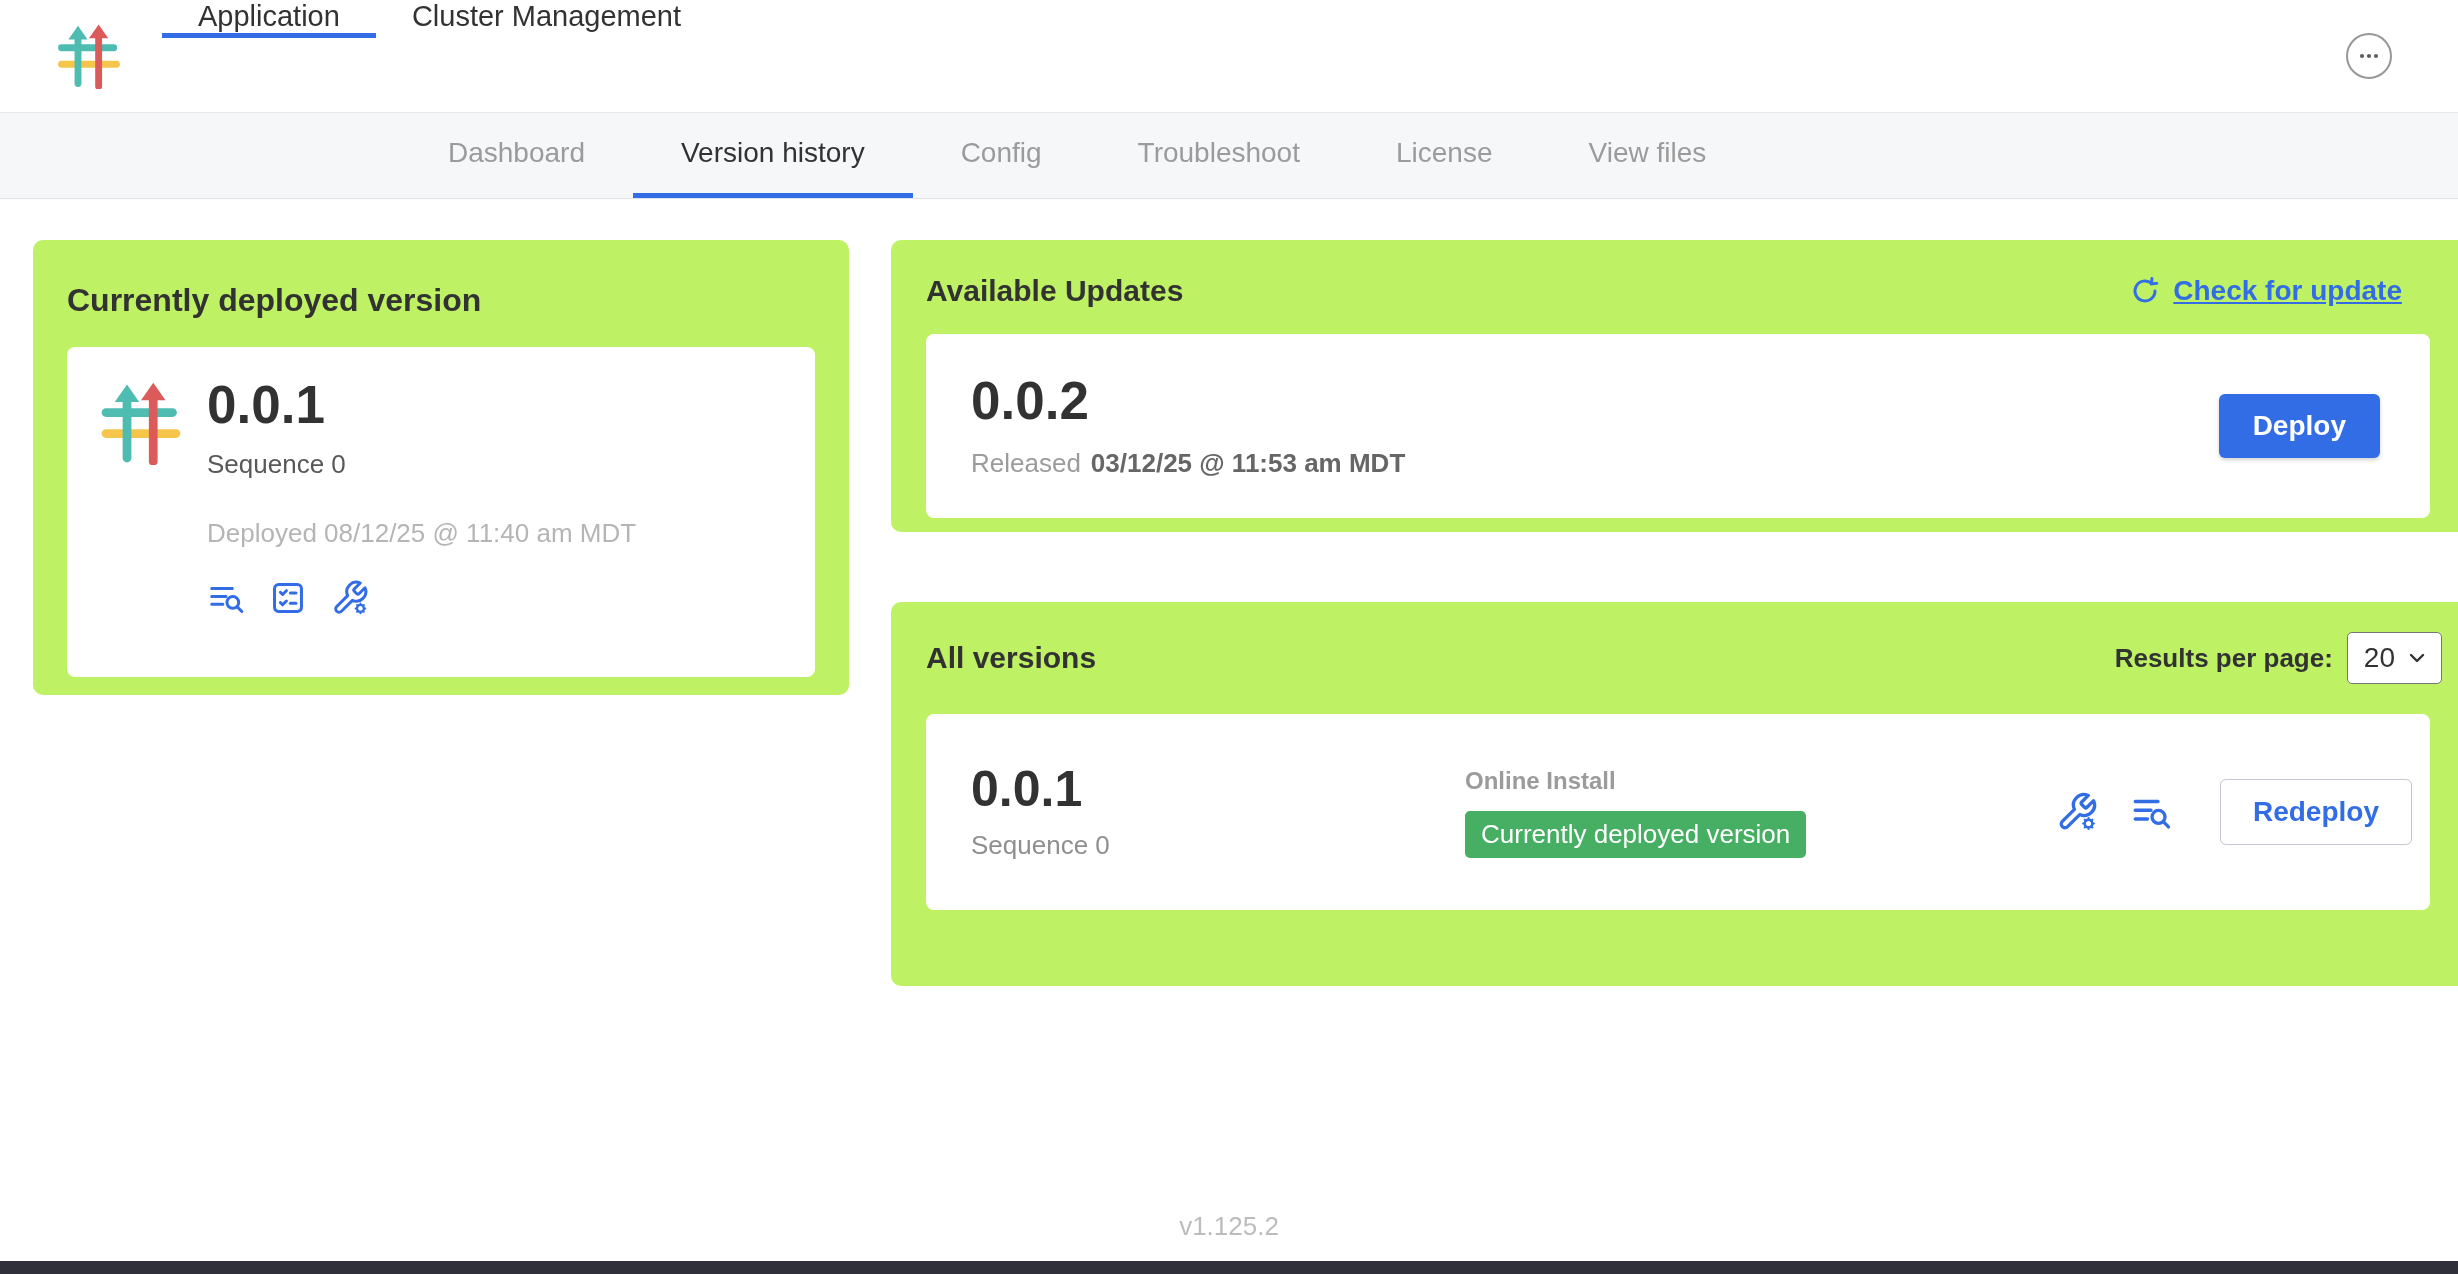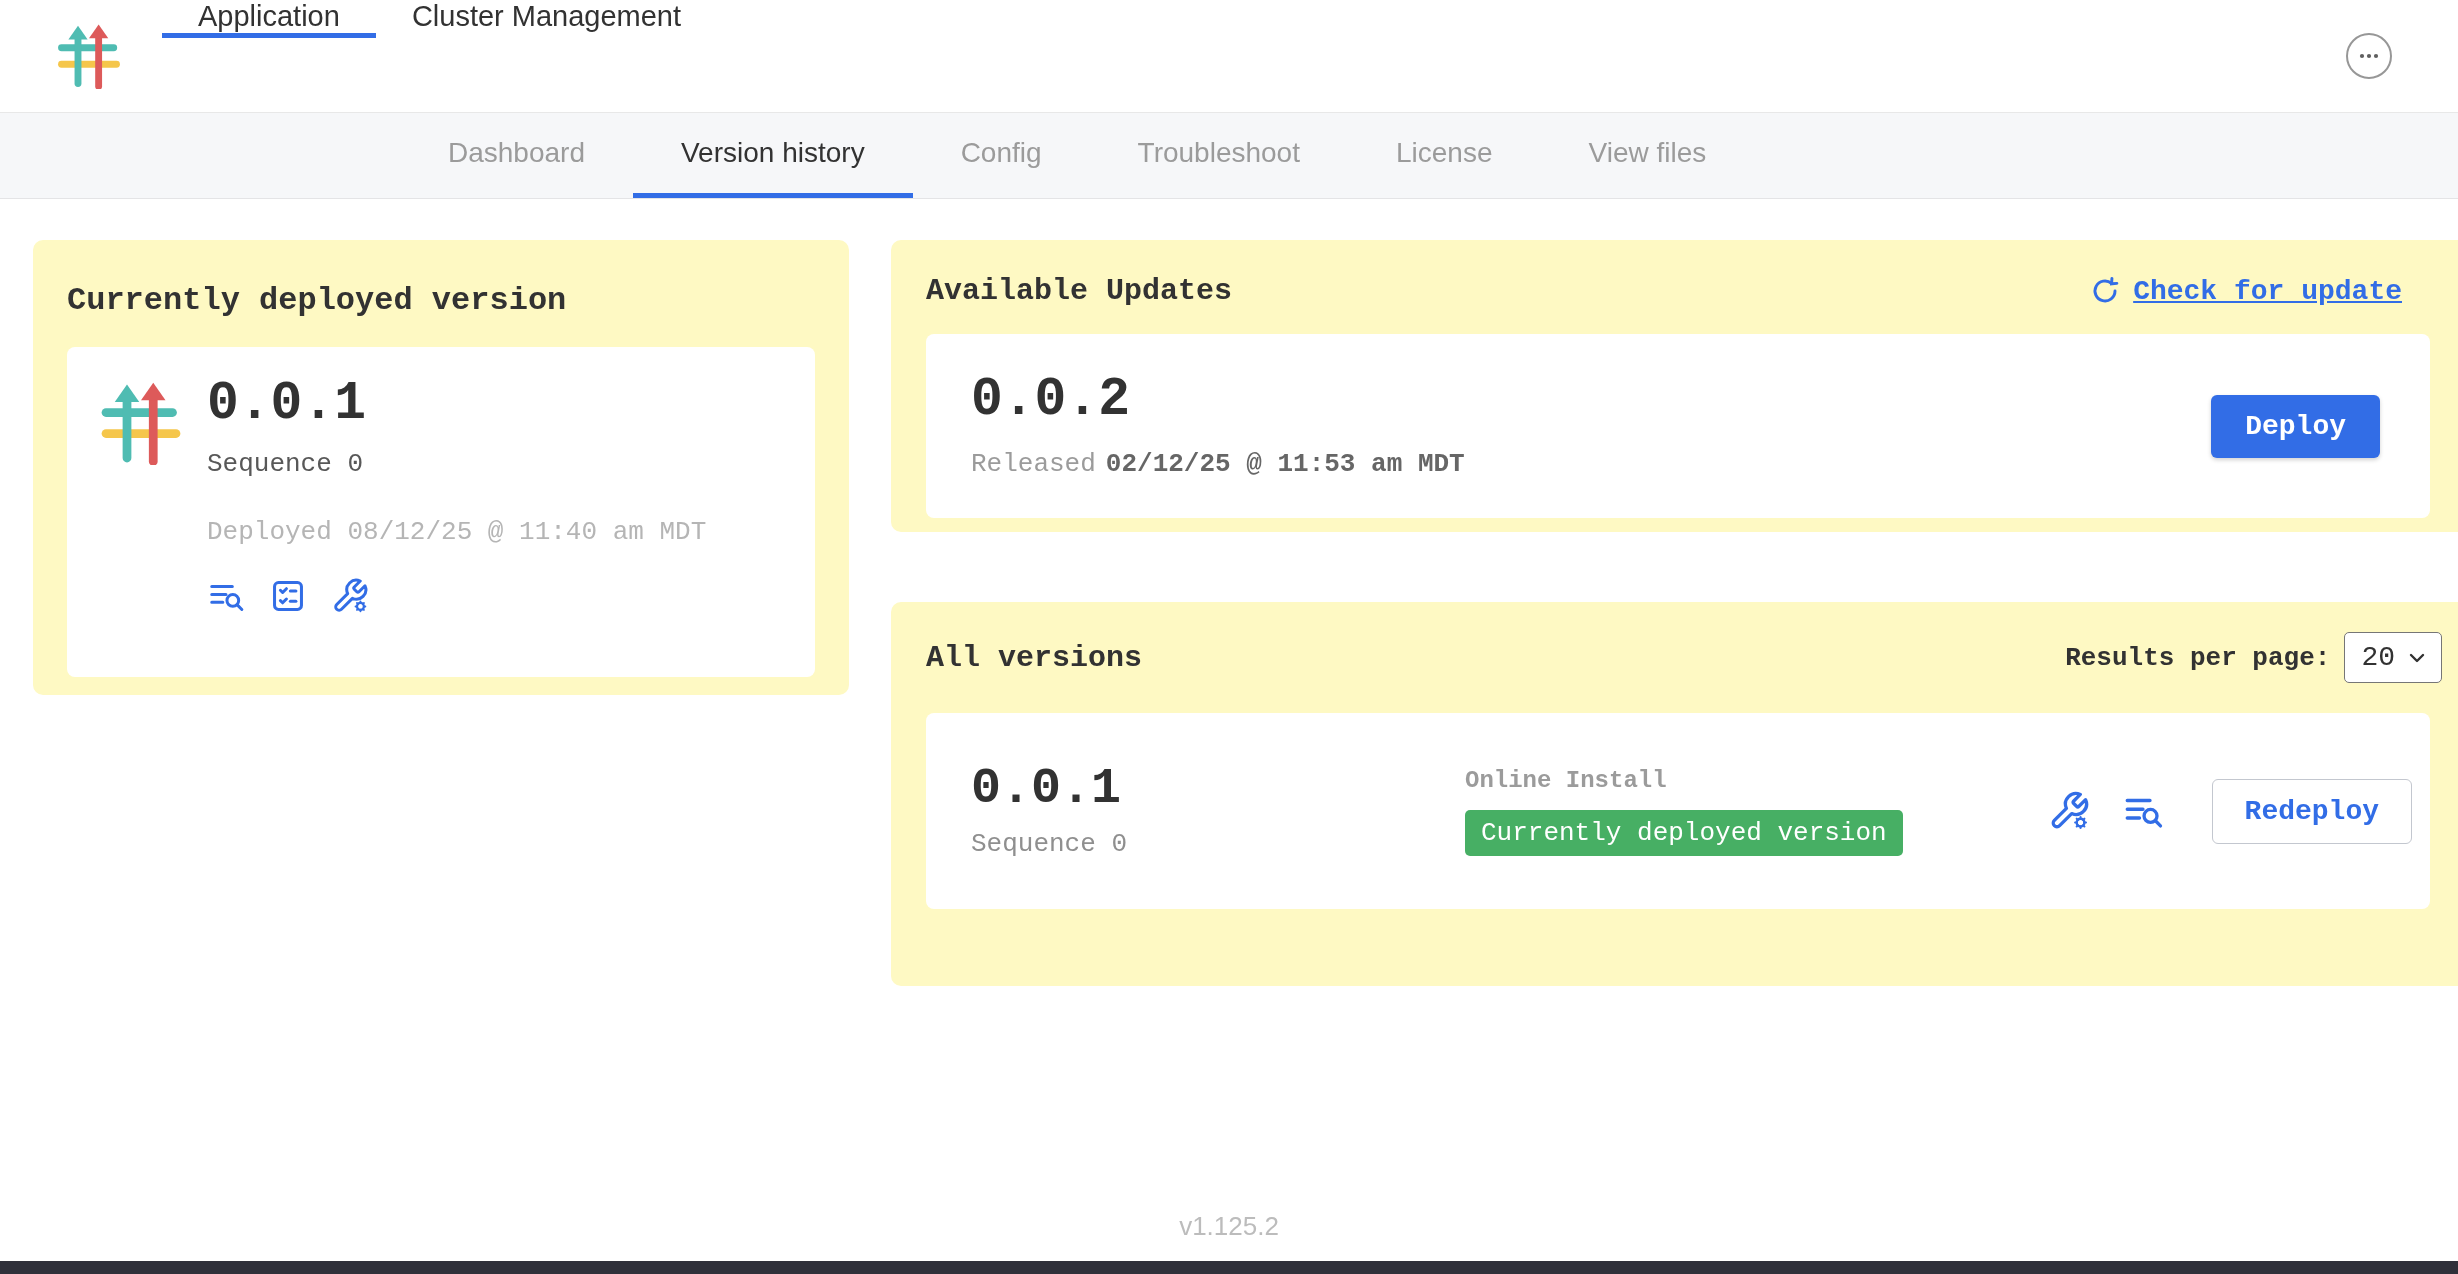--- a/index.html
+++ b/index.html
@@ -64,23 +64,22 @@
   }
   .subnav-tab.active { color: #323232; border-bottom-color: #326DE6; }
 
   
   .main {
     display: flex;
     align-items: flex-start;
     padding: 41px 0 0 33px;
   }
   .card {
-    background: #fef9c3;
+    background: #bef264;
     border-radius: 10px;
-    font-family: Liberation Mono, monospace;
   }
   .left-col { flex: 0 0 816px; }
   .right-col { flex: 1 1 auto; margin-left: 42px; min-width: 0; }
 
   
   .deployed-card { width: 816px; height: 455px; padding: 42px 34px; }
   .card-title { font-size: 32px; font-weight: bold; color: #323232; }
   .deployed-inner {
     background: #ffffff;
     border-radius: 8px;
@@ -315,21 +314,21 @@
               <path d="M17.2 2.6 L16.9 6.6 L20.9 6.3" fill="none"></path>
             </svg>
           </span>
           <span class="link-text">Check for update</span>
         </div>
       </div>
       <div class="update-row">
         <div>
           <div class="version-big">0.0.2</div>
           <div class="released-line">
-            <span>Released</span><span class="released-date">02/12/25 @ 11:53 am MDT</span>
+            <span>Released</span><span class="released-date">03/12/25 @ 11:53 am MDT</span>
           </div>
         </div>
         <button class="deploy-btn">Deploy</button>
       </div>
     </div>
 
     <div class="card allversions-card">
       <div class="card-head allversions-head">
         <div class="card-title" style="font-size:30px;">All versions</div>
         <div class="rpp">

